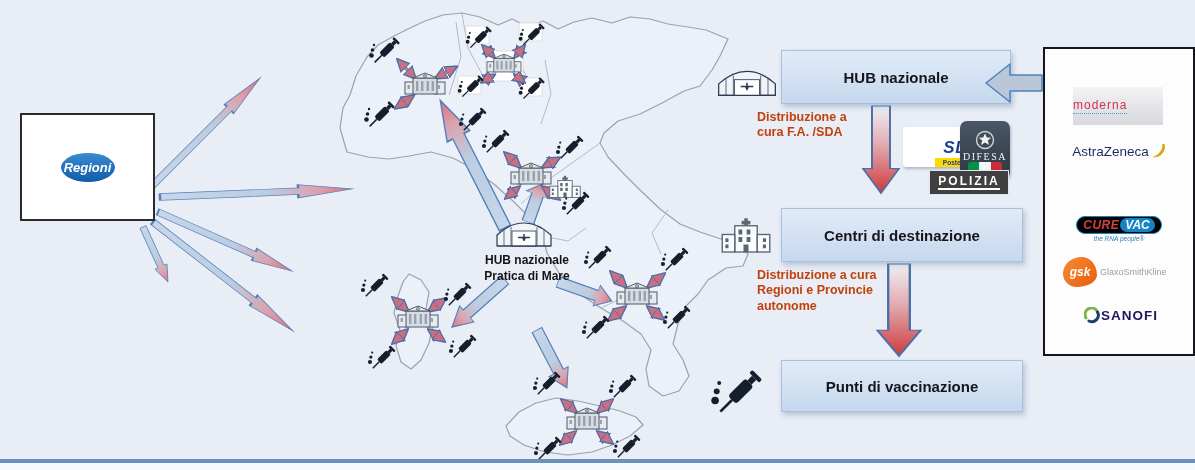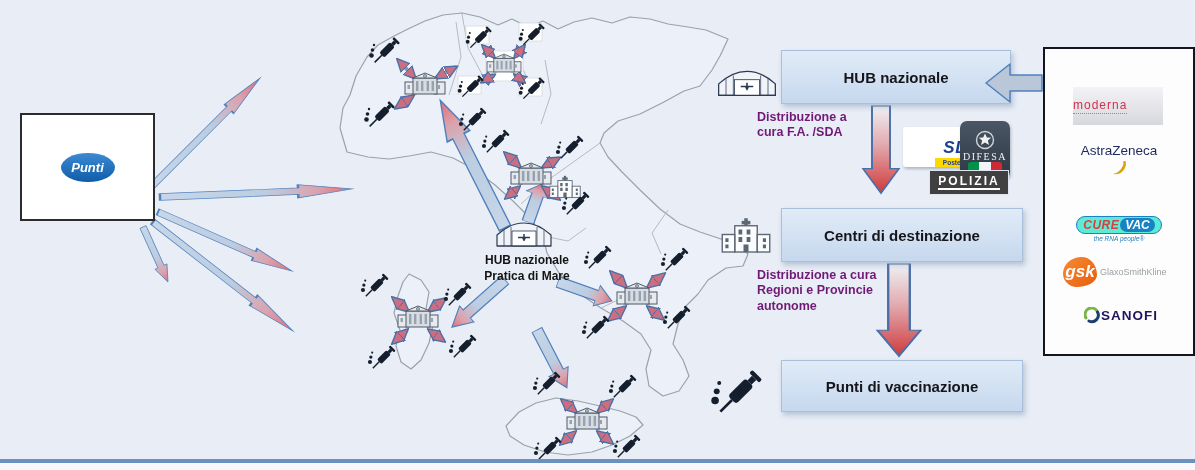--- a/index.html
+++ b/index.html
@@ -15,21 +15,21 @@
   .pfizer-box{left:20px;top:113px;width:131px;height:104px;background:#ffffff;border:2px solid #2b2b2b;
     display:flex;flex-direction:column;align-items:center;justify-content:center;gap:6px;}
   .pfizer-oval{width:54px;height:29px;border-radius:50%;background:linear-gradient(#3b8ad2,#0f5ca8);
     color:#fff;font-style:italic;font-weight:bold;font-size:13px;display:flex;align-items:center;justify-content:center;}
   .pfizer-label{font-weight:bold;font-size:12.5px;line-height:1.25;text-align:center;color:#111;}
 
   
   .flow-box{background:linear-gradient(#e0ebf7,#c6d8ee);border:1px solid #a9c0dc;
     box-shadow:2px 3px 5px rgba(110,130,160,.40);display:flex;align-items:center;justify-content:center;
     font-weight:bold;font-size:15px;color:#15151a;}
-  .flow-note{font-weight:bold;font-size:12.5px;color:#701a75;line-height:1.22;}
+  .flow-note{font-weight:bold;font-size:12.5px;color:#c2410c;line-height:1.22;}
 
   .map-hub-label{left:452px;top:253px;width:150px;text-align:center;font-weight:bold;font-size:12px;
     color:#141414;line-height:1.3;}
 
   
   .sda-card{left:903px;top:127px;width:54px;height:40px;background:#fff;border-radius:3px;
     box-shadow:1px 2px 3px rgba(90,100,120,.4);display:flex;flex-direction:column;align-items:center;justify-content:flex-end;overflow:hidden;padding-left:32px;}
   .sda-name{font-weight:800;font-style:italic;font-size:17px;color:#1c3f94;line-height:1;margin-bottom:2px;letter-spacing:.5px;}
   .sda-strip{width:100%;background:#ffd800;font-size:6.5px;color:#1c3f94;text-align:center;padding:1px 0;}
 
@@ -44,33 +44,33 @@
   
   .polizia-bar{left:929px;top:170px;width:78px;height:23px;background:#404040;border:1px solid #dfe5f0;
     display:flex;align-items:center;justify-content:center;}
   .polizia-name{color:#fff;font-weight:800;font-size:12px;letter-spacing:2px;border-bottom:2px solid #fff;line-height:1.05;}
 
   
   .suppliers-box{left:1043px;top:47px;width:148px;height:305px;background:#fdfdfe;border:2px solid #15151f;}
   .moderna-card{left:28px;top:38px;width:90px;height:38px;background:linear-gradient(#f3f3f6,#d7d8dd);
     display:flex;align-items:center;justify-content:flex-start;}
   .moderna-text{color:#d5304c;font-size:12px;letter-spacing:1px;border-bottom:1px dotted #4aa3d8;padding-bottom:1px;}
-  .az-row{left:14px;top:94px;width:120px;display:flex;align-items:center;justify-content:center;gap:2px;flex-direction:column;}
+  .az-row{left:14px;top:94px;width:120px;display:flex;align-items:center;justify-content:center;gap:2px;}
   .az-text{color:#1a2a5e;font-size:13.5px;}
   .jnj-text{left:6px;top:130px;width:136px;text-align:center;color:#c8102e;font-family:"Liberation Serif",serif;
     font-style:italic;font-weight:bold;font-size:15px;}
   .curevac-wrap{left:20px;top:166px;width:108px;text-align:center;}
-  .curevac-line{display:inline-flex;align-items:center;border:1.5px solid #1583c4;border-radius:12px;padding:1px 6px;background:#5eead4;}
+  .curevac-line{display:inline-flex;align-items:center;border:1.5px solid #1583c4;border-radius:12px;padding:1px 6px;background:#000000;}
   .curevac-cure{color:#d5413e;font-weight:800;font-style:italic;font-size:12px;letter-spacing:.5px;}
   .curevac-vac{color:#fff;background:#1583c4;font-weight:800;font-style:italic;font-size:12px;border-radius:9px;padding:0 5px;margin-left:1px;}
   .curevac-tagline{display:block;color:#2a7fb8;font-style:italic;font-size:6.5px;margin-top:1px;}
   .gsk-row{left:18px;top:208px;width:118px;display:flex;align-items:center;gap:3px;}
   .gsk-blob{width:34px;height:30px;border-radius:55% 45% 60% 40%/55% 60% 40% 45%;
     background:linear-gradient(135deg,#f68b33,#e85d0d);display:flex;align-items:center;justify-content:center;
-    color:#fff;font-weight:800;font-style:italic;font-size:17px;}
+    color:#fff;font-weight:800;font-style:italic;font-size:12px;}
   .gsk-sub{color:#9aa0a4;font-size:9px;}
   .sanofi-row{left:26px;top:258px;width:100px;display:flex;align-items:center;justify-content:center;gap:0;}
   .sanofi-text{color:#21145f;font-weight:800;font-size:13.5px;letter-spacing:1px;}
 
   .bottom-rule{left:0;top:459px;width:1195px;height:4px;background:#6a91c0;}
   .bottom-strip{left:0;top:463px;width:1195px;height:7px;background:#f7f9fc;border-bottom:1px solid #cfd4da;}
 </style>
 </head>
 <body>
 
@@ -246,21 +246,21 @@
     </g>
 
     <g>
       <use href="#hangarSym" transform="translate(747,86) scale(1.05)"></use>
       <use href="#hospitalSym" transform="translate(746,242) scale(1.25)"></use>
     </g>
   </svg>
 
   <div class="abs overlay pfizer-box">
     <div class="pfizer-oval">
-      <span>Punti</span>
+      <span>Regioni</span>
     </div>
   </div>
 
   <div class="abs overlay map-hub-label preline">HUB nazionale
 Pratica di Mare</div>
 
   <div class="abs overlay flow-box" style="left:781px;top:50px;width:228px;height:52px;">
     <span>HUB nazionale</span>
   </div>
 

